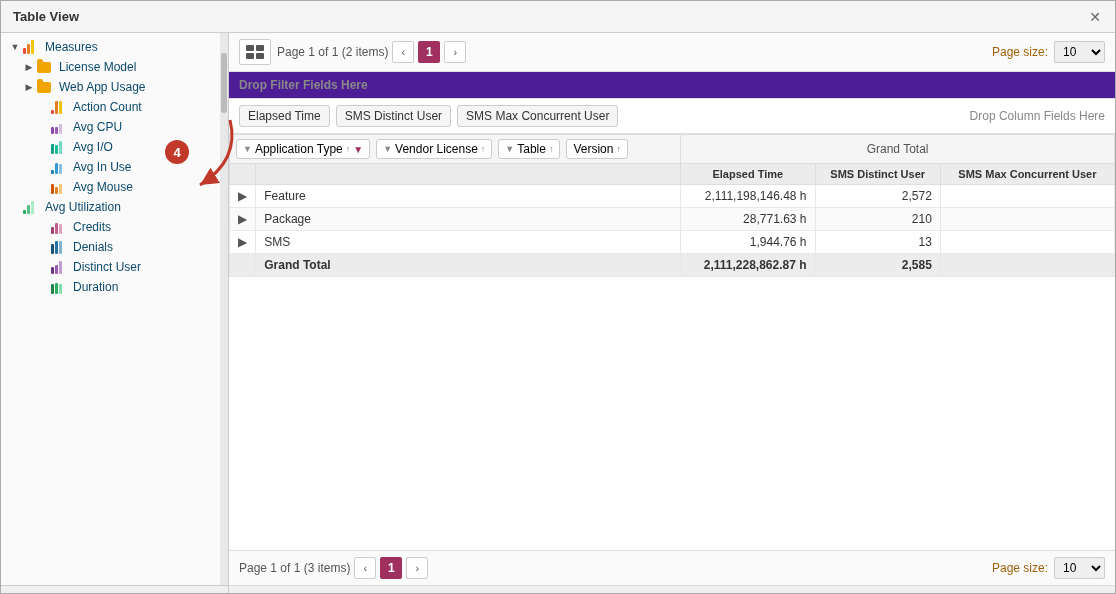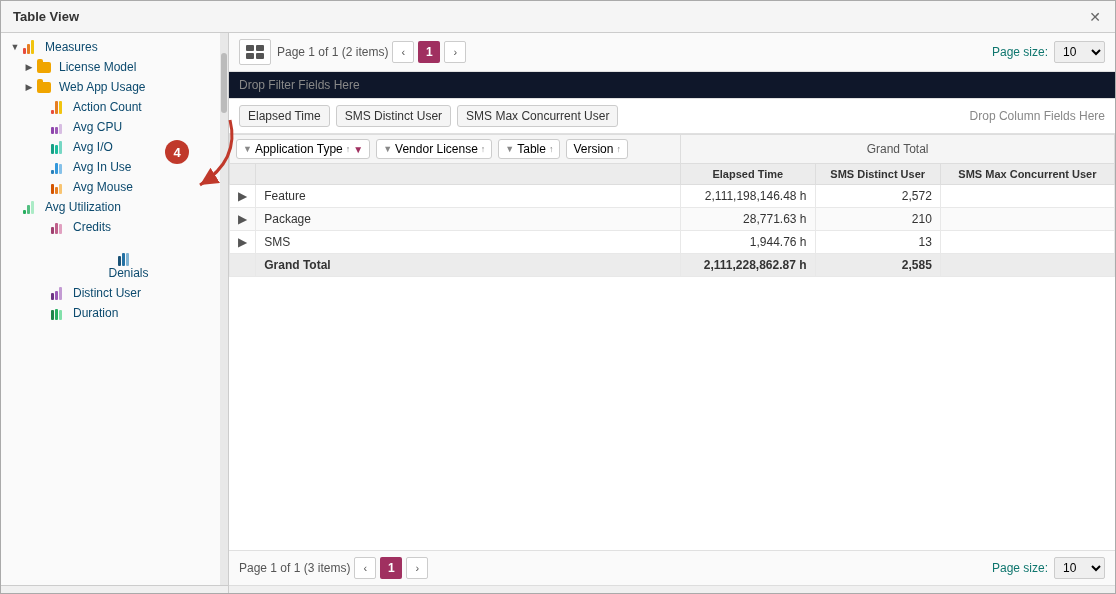--- a/index.html
+++ b/index.html
@@ -209,39 +209,40 @@
     }
 
     .top-bar-right {
       display: flex;
       align-items: center;
       gap: 6px;
     }
 
     .page-size-label {
       font-size: 12px;
-      color: #0f766e;
+      color: #a16207;
     }
 
     .page-size-select {
       height: 22px;
       border: 1px solid #ccc;
       border-radius: 2px;
       font-size: 12px;
       padding: 0 4px;
       cursor: pointer;
     }
 
     
     .filter-row {
       padding: 6px 10px;
       border-bottom: 1px solid #e0e0e0;
-      background: #0f172a;
+      background: #4c1d95;
       font-size: 12px;
       color: #888;
+      font-weight: bold;
     }
 
     
     .chips-row {
       display: flex;
       gap: 6px;
       padding: 6px 10px;
       border-bottom: 1px solid #e0e0e0;
       align-items: center;
       flex-wrap: wrap;
@@ -494,21 +495,21 @@
               <span class="arrow"></span>
               <span class="icon">
       <div class="bar-icon">
         <span style="height:7px; background:#a04070;"></span>
         <span style="height:11px; background:#c0608a;"></span>
         <span style="height:10px; background:#e0a0c0;"></span>
       </div>
     </span>
               <span class="tree-label">Credits</span>
             </div>
-            <div class="tree-item" style="padding-left: 36px; flex-direction: column;">
+            <div class="tree-item" style="padding-left: 36px;">
               <span class="arrow"></span>
               <span class="icon">
       <div class="bar-icon">
         <span style="height:10px; background:#1a5276;"></span>
         <span style="height:13px; background:#2471a3;"></span>
         <span style="height:13px; background:#7fb3d3;"></span>
       </div>
     </span>
               <span class="tree-label">Denials</span>
             </div>

